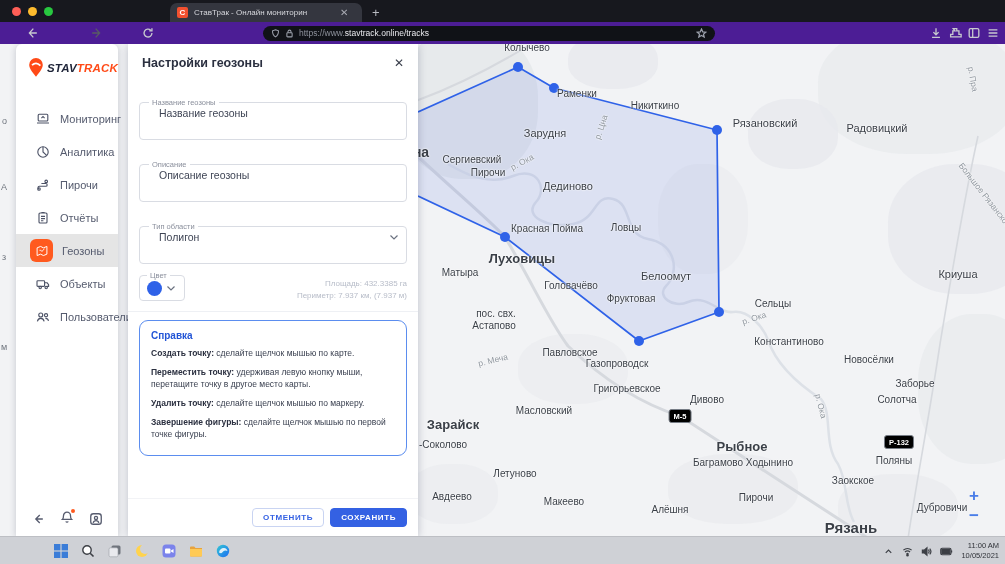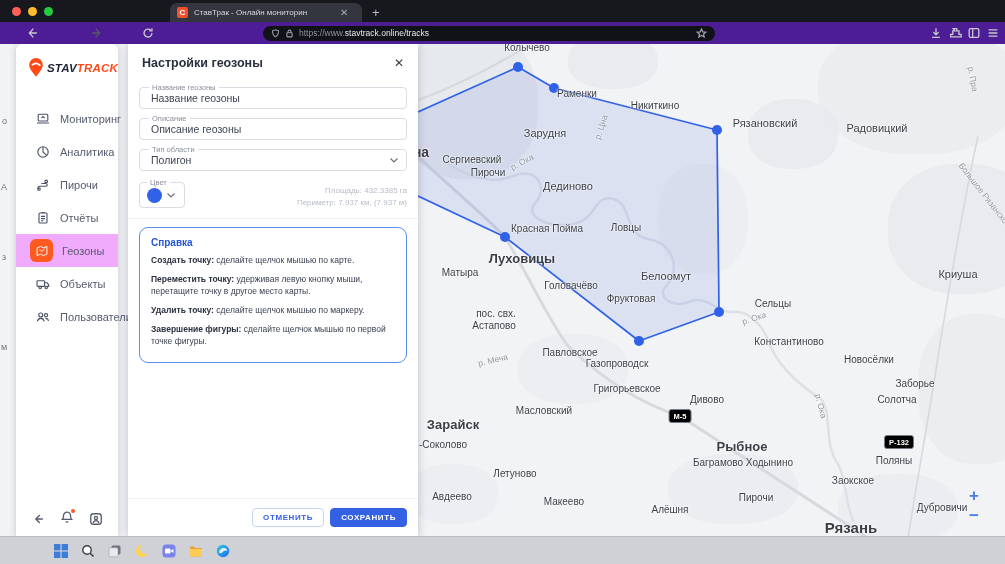--- a/index.html
+++ b/index.html
@@ -49,36 +49,36 @@
   .sidebar { position:absolute; left:16px; top:0; width:102px; height:492px; background:#fff;
     border-radius:6px 6px 0 0; box-shadow:0 1px 7px rgba(30,40,70,.22); }
   .logo { display:flex; align-items:center; gap:3px; padding:14px 0 10px 12px; }
   .logo-text { font-size:11.5px; font-weight:800; letter-spacing:.2px; font-style:italic; }
   .logo-stav { color:#1e2438; } .logo-track { color:#ff4a17; }
   .nav-list { margin-top:14px; }
   .nav-item { position:relative; height:33px; display:flex; align-items:center; gap:9px; padding-left:18px; }
   .nav-item .ic { width:17px; height:17px; color:#4c5266; flex:0 0 auto; display:flex; align-items:center; justify-content:center; }
   .nav-item .ic svg { width:16px; height:16px; stroke:currentColor; fill:none; stroke-width:1.4; }
   .nav-item .lbl { font-size:11px; color:#555b6e; }
-  .nav-item.active { background:#f0abfc; }
+  .nav-item.active { background:#e5e5e5; }
   .nav-item.active .ic { width:23px; height:23px; background:#ff5a1f; border-radius:6px; color:#fff; margin-left:-4px; }
   .nav-item.active .ic svg { width:14px; height:14px; }
   .side-foot { position:absolute; bottom:8px; left:0; width:100%; display:flex; justify-content:space-around;
     align-items:center; padding:0 8px; }
   .side-foot svg { width:14px; height:14px; stroke:#565b6e; fill:none; stroke-width:1.5; }
   .bell-wrap { position:relative; }
   .bell-dot { position:absolute; top:-1px; right:-1px; width:4px; height:4px; border-radius:50%; background:#ff5a1f; }
 
   
   .panel { position:absolute; left:128px; top:0; width:290px; height:492px; background:#fff;
     box-shadow:0 1px 8px rgba(30,40,70,.25); }
   .panel-head { display:flex; justify-content:space-between; align-items:center; padding:12px 14px 8px 14px; }
   .panel-title { font-size:12.5px; font-weight:bold; color:#2b3040; }
   .panel-close { font-size:12px; color:#3a3f4c; line-height:1; }
-  .field { position:relative; margin:9px 11px 0 11px; height:22px; border:1px solid #d9dce3; border-radius:4px; }
+  .field { position:relative; margin:24px 11px 0 11px; height:38px; border:1px solid #d9dce3; border-radius:4px;padding-left:8px; }
   .field .flabel { position:absolute; top:-5px; left:9px; background:#fff; padding:0 3px; font-size:7.5px; color:#8a8f9c; }
   .field .fvalue { font-size:10.5px; color:#3f4555; line-height:20px; padding-left:11px; white-space:nowrap;
     overflow:hidden; }
   .field .chev { position:absolute; right:8px; top:8px; width:8px; height:5px; }
   .color-row { display:flex; margin:11px 11px 0 11px; align-items:flex-start; }
   .color-box { position:relative; width:46px; height:26px; border:1px solid #d9dce3; border-radius:4px;
     display:flex; align-items:center; gap:5px; padding-left:7px; }
   .color-box .flabel { position:absolute; top:-5px; left:7px; background:#fff; padding:0 3px; font-size:7.5px; color:#8a8f9c; }
   .color-dot { width:15px; height:15px; border-radius:50%; }
   .metrics { margin-left:auto; text-align:right; font-size:8px; color:#b7bcc8; line-height:1.45; padding-top:3px; }
@@ -484,14 +484,36 @@
               <linearGradient id="edg" x1="0" y1="0" x2="1" y2="1">
                 <stop offset="0" stop-color="#35c7d4"></stop>
                 <stop offset="1" stop-color="#1b6ef3"></stop>
               </linearGradient>
             </defs>
             <circle cx="7" cy="7" r="6.2" fill="url(#edg)"></circle>
             <path d="M3 8.5c.5-3 2.7-4.7 5-4.5 2 .2 3.3 1.5 3.4 3-1.2-.8-2.8-.8-4 .2-1.5 1.2-1.4 3-4.4 1.3z" fill="#fff" opacity=".85"></path>
           </svg>
         </span>
     </div>
+    <div class="tray">
+      <svg viewBox="0 0 12 12">
+          <path d="M3 7.5 6 4.5l3 3"></path>
+        </svg>
+      <svg viewBox="0 0 12 12">
+          <path d="M1.5 4.5a7 7 0 0 1 9 0M3.2 6.5a4.5 4.5 0 0 1 5.6 0M4.9 8.4a2 2 0 0 1 2.2 0"></path>
+          <circle cx="6" cy="10" r=".8" fill="#3c3f45"></circle>
+        </svg>
+      <svg viewBox="0 0 12 12">
+          <path d="M1.5 4.5h2L6.5 2v8L3.5 7.5h-2z" fill="#3c3f45"></path>
+          <path d="M8 4a3 3 0 0 1 0 4M9.5 2.8a5 5 0 0 1 0 6.4"></path>
+        </svg>
+      <svg viewBox="0 0 14 10" style="width:13px">
+          <rect x=".8" y="1.5" width="11" height="7" rx="1.5"></rect>
+          <rect x="2" y="2.8" width="8.5" height="4.4" fill="#3c3f45"></rect>
+          <path d="M12.5 4v2"></path>
+        </svg>
+      <div class="clock">
+        <div>11:00 AM</div>
+        <div>10/05/2021</div>
+      </div>
+    </div>
   </div>
 </div>
 
 </body></html>

